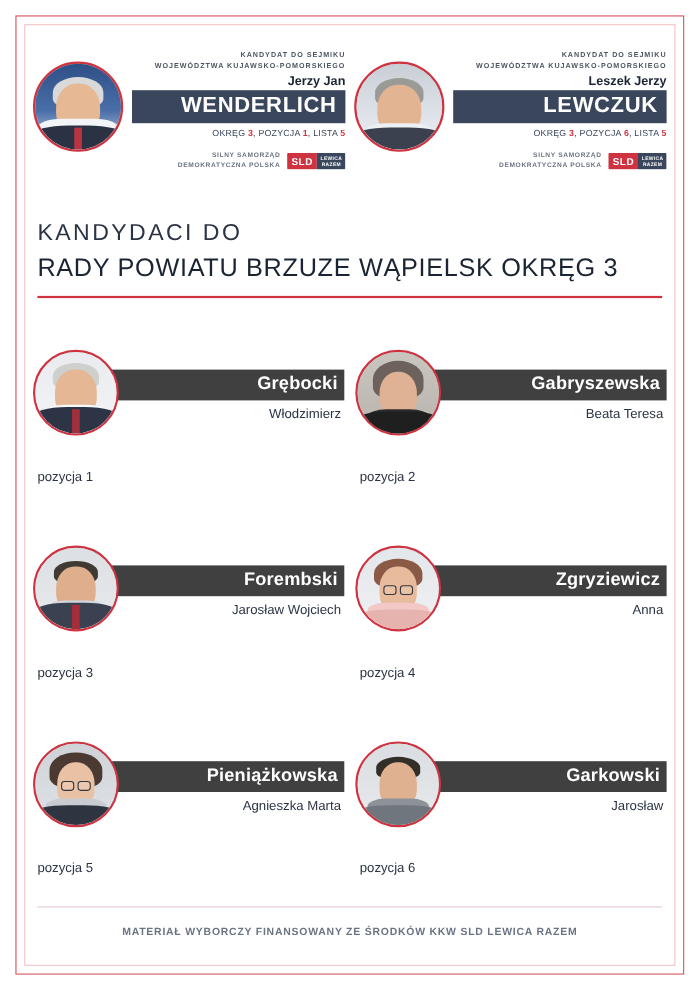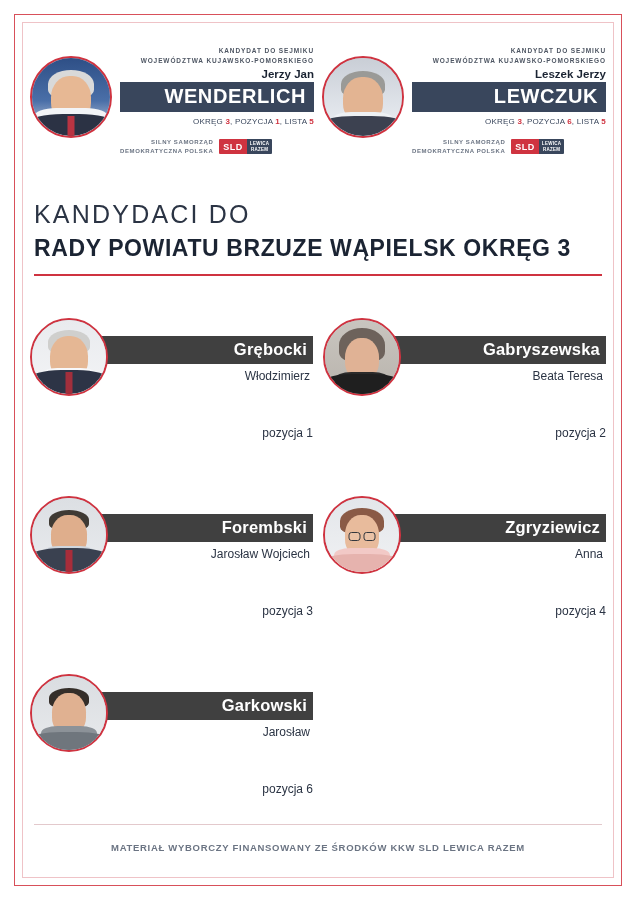--- a/index.html
+++ b/index.html
@@ -84,20 +84,21 @@
   }
   .okreg-line {
     font-size: 8px;
     color: #39465c;
     margin-top: 5px;
     letter-spacing: 0.2px;
   }
   .okreg-line b { color: #cf3340; }
   .sld-row {
     display: flex;
+    justify-content: flex-end;
     align-items: center;
     gap: 6px;
     margin-top: 12px;
   }
   .slogan {
     font-size: 6px;
     font-weight: bold;
     color: #6b7483;
     letter-spacing: 0.6px;
     line-height: 1.5;
@@ -131,30 +132,30 @@
     line-height: 1.25;
     letter-spacing: 0.3px;
   }
 
   
   .heading {
     position: absolute;
     left: 34px; top: 200px; right: 34px;
   }
   .heading .l1 {
-    font-size: 25px;
+    font-size: 21px;
     letter-spacing: 2.2px;
     color: #2b3444;
     font-weight: normal;
   }
   .heading .l2 {
     font-size: 23px;
     letter-spacing: 0.6px;
     color: #1b2433;
-    font-weight: bold;
+    font-weight: normal;
     margin-top: 6px;
   }
   .heading .rule {
     margin-top: 12px;
     height: 2px;
     background: #cf3340;
     width: 100%;
   }
 
   
@@ -193,21 +194,21 @@
   }
   .cand-given {
     font-size: 12px;
     color: #2b3444;
     margin-top: 5px;
     padding-right: 3px;
   }
   .cand-pos {
     font-size: 12px;
     color: #2b3444;
-    text-align: right;
+    text-align: left;
     margin-top: 30px;
     padding-left: 4px;
   }
 
   
   .footer-rule {
     position: absolute;
     left: 34px; right: 34px; bottom: 75px;
     height: 1px;
     background: #e3c9cc;
@@ -438,20 +439,42 @@
           </div>
         </div>
         <div class="cand-info">
           <div class="cand-surname">Zgryziewicz</div>
           <div class="cand-given">Anna</div>
         </div>
       </div>
       <div class="cand-pos">pozycja 4</div>
     </div>
 
+    <div class="cand">
+      <div class="cand-top">
+        <div class="portrait-circle">
+          <div class="ph">
+            <div class="bg" style="background:linear-gradient(180deg,#cfd3d8 0%,#dfe2e6 100%)"></div>
+            <div class="hair" style="width:48px;height:32px;top:8px;background:#4b3a31"></div>
+            <div class="head" style="width:34px;height:42px;top:17px;background:#e9c2a6"></div>
+            <div class="glasses" style="top:34px">
+                <i></i>
+                <i></i>
+              </div>
+            <div class="shirt" style="width:56px;height:24px;background:#c9ccd2"></div>
+            <div class="body" style="width:78px;height:18px;background:#2f3540"></div>
+          </div>
+        </div>
+        <div class="cand-info">
+          <div class="cand-surname">Pieniążkowska</div>
+          <div class="cand-given">Agnieszka Marta</div>
+        </div>
+      </div>
+      <div class="cand-pos">pozycja 5</div>
+    </div>
 
     <div class="cand">
       <div class="cand-top">
         <div class="portrait-circle">
           <div class="ph">
             <div class="bg" style="background:linear-gradient(180deg,#dadde1 0%,#e8eaec 100%)"></div>
             <div class="hair" style="width:40px;height:20px;top:12px;background:#342e29"></div>
             <div class="head" style="width:34px;height:42px;top:17px;background:#e0b191"></div>
             <div class="shirt" style="width:56px;height:24px;background:#8c9298"></div>
             <div class="body" style="width:78px;height:18px;background:#6f767d"></div>

